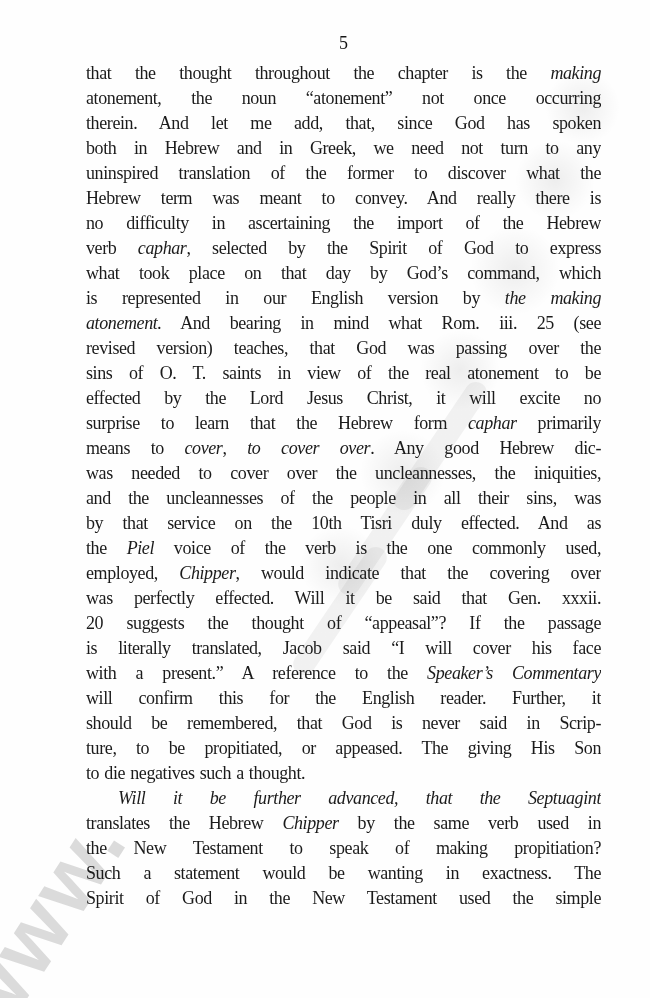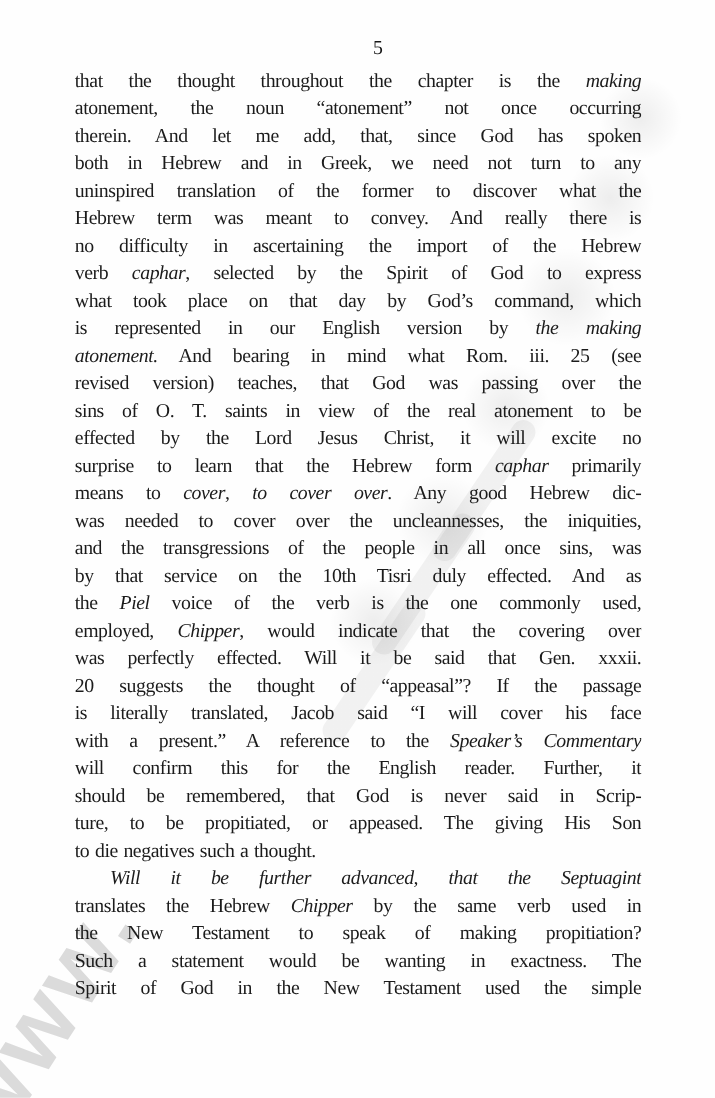--- a/index.html
+++ b/index.html
@@ -18,21 +18,21 @@
   }
   .page-number {
     position: absolute;
     top: 33px; left: 86px; width: 515px;
     text-align: center;
     font-size: 18px;
     color: #151515;
   }
   .text-column {
     position: absolute;
-    top: 61px; left: 68px; width: 515px;
+    top: 61px; left: 86px; width: 515px;
   }
   .line {
     font-size: 18px;
     line-height: 25px;
     height: 25px;
     overflow: hidden;
     letter-spacing: -0.4px;
     word-spacing: 1px;
     text-align: justify;
     text-align-last: justify;
@@ -99,21 +99,21 @@
       <div class="line"><span>verb </span><span class="it">caphar</span><span>, selected by the Spirit of God to express</span></div>
       <div class="line"><span>what took place on that day by God’s command, which</span></div>
       <div class="line"><span>is represented in our English version by </span><span class="it">the making</span></div>
       <div class="line"><span class="it">atonement.</span><span> And bearing in mind what Rom. iii. 25 (see</span></div>
       <div class="line"><span>revised version) teaches, that God was passing over the</span></div>
       <div class="line"><span>sins of O. T. saints in view of the real atonement to be</span></div>
       <div class="line"><span>effected by the Lord Jesus Christ, it will excite no</span></div>
       <div class="line"><span>surprise to learn that the Hebrew form </span><span class="it">caphar</span><span> primarily</span></div>
       <div class="line"><span>means to </span><span class="it">cover</span><span>, </span><span class="it">to cover over</span><span>. Any good Hebrew dic-</span></div>
       <div class="line"><span>was needed to cover over the uncleannesses, the iniquities,</span></div>
-      <div class="line"><span>and the transgressions of the people in all once sins, was</span></div>
+      <div class="line"><span>and the uncleannesses of the people in all their sins, was</span></div>
       <div class="line"><span>by that service on the 10th Tisri duly effected. And as</span></div>
       <div class="line"><span>the </span><span class="it">Piel</span><span> voice of the verb is the one commonly used,</span></div>
       <div class="line"><span>employed, </span><span class="it">Chipper</span><span>, would indicate that the covering over</span></div>
       <div class="line"><span>was perfectly effected. Will it be said that Gen. xxxii.</span></div>
       <div class="line"><span>20 suggests the thought of “appeasal”? If the passage</span></div>
       <div class="line"><span>is literally translated, Jacob said “I will cover his face</span></div>
       <div class="line"><span>with a present.” A reference to the </span><span class="it">Speaker’s Commentary</span></div>
       <div class="line"><span>will confirm this for the English reader. Further, it</span></div>
       <div class="line"><span>should be remembered, that God is never said in Scrip-</span></div>
       <div class="line"><span>ture, to be propitiated, or appeased. The giving His Son</span></div>

